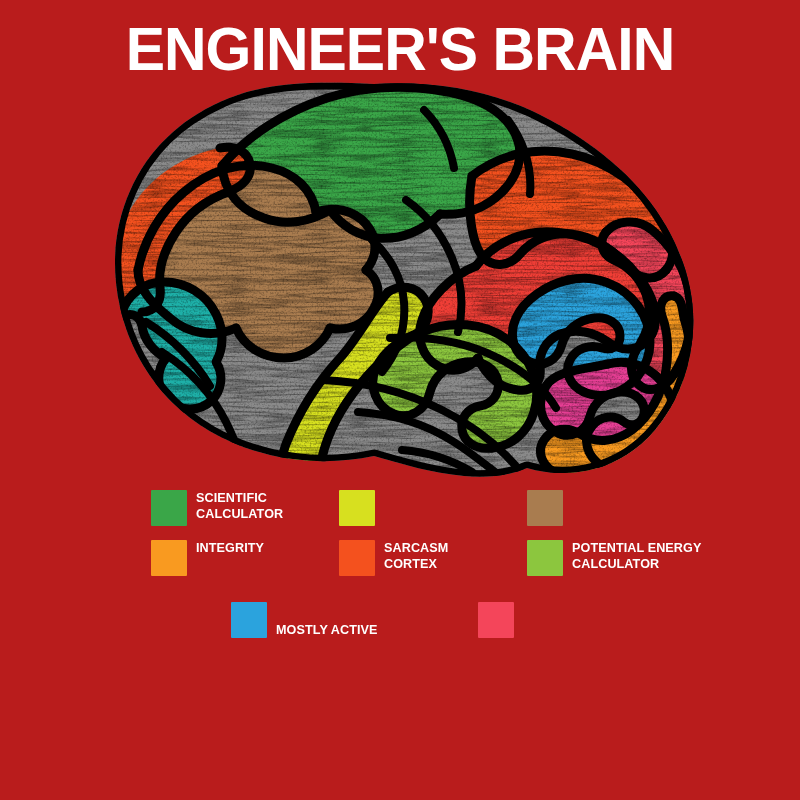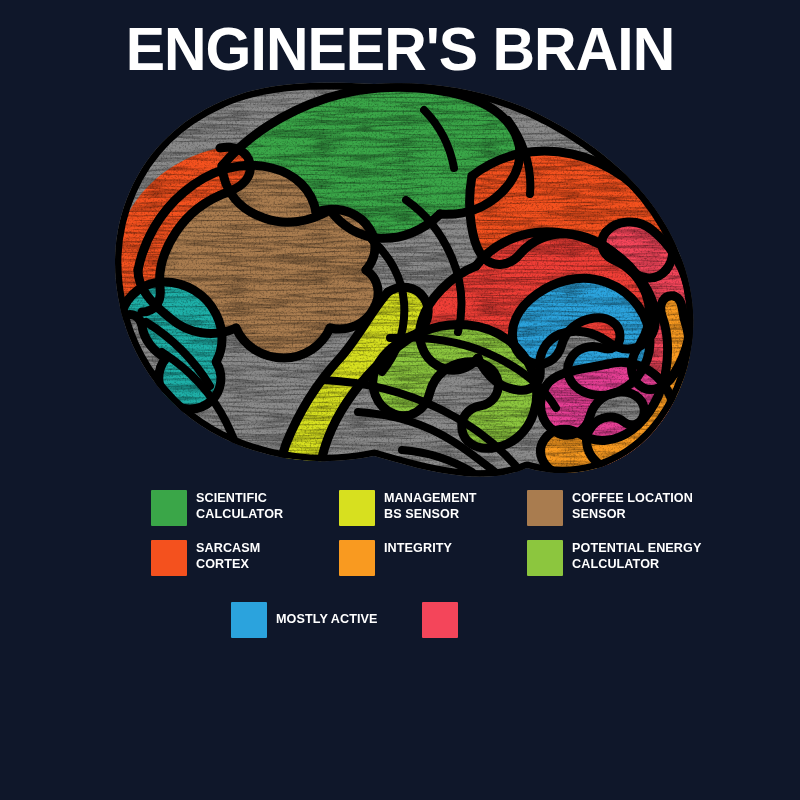--- a/index.html
+++ b/index.html
@@ -12,21 +12,21 @@
     width: 800px;
     height: 800px;
     overflow: hidden;
     font-family: "Liberation Sans", sans-serif;
     -webkit-font-smoothing: antialiased;
   }
   #poster {
     position: relative;
     width: 800px;
     height: 800px;
-    background: #0f172a;
+    background: #b91c1c;
   }
 
   
   #title {
     position: absolute;
     top: 16px;
     left: 0;
     width: 800px;
     text-align: center;
     color: #ffffff;
@@ -89,21 +89,22 @@
     text-transform: uppercase;
     padding-top: 1px;
     max-width: 170px;
   }
   .legend-bottom {
     display: flex;
     margin-top: 12px;
     padding-left: 80px;
   }
   .legend-bottom .legend-item:first-child {
-    width: 191px;
+    width: 247px;
+    align-items: flex-end;
   }
   .legend-bottom .legend-label {
     padding-top: 10px;
   }
 </style>
 </head>
 <body>
 
 <div id="poster">
 
@@ -298,52 +299,44 @@
         <div class="swatch" style="background:#3aa648"></div>
         <div class="legend-label">
           <span>SCIENTIFIC</span><br>
           <span>CALCULATOR</span>
         </div>
       </div>
 
 
       <div class="legend-item">
         <div class="swatch" style="background:#d7e01f"></div>
+      </div>
+
+      <div class="legend-item">
+        <div class="swatch" style="background:#a97c4f"></div>
+      </div>
+
+
+
+      <div class="legend-item">
+        <div class="swatch" style="background:#f99a20"></div>
         <div class="legend-label">
-          <span>MANAGEMENT</span><br>
-          <span>BS SENSOR</span>
+          <span>INTEGRITY</span>
         </div>
       </div>
-
-      <div class="legend-item">
-        <div class="swatch" style="background:#a97c4f"></div>
-        <div class="legend-label">
-          <span>COFFEE LOCATION</span><br>
-          <span>SENSOR</span>
-        </div>
-      </div>
-
-
 
       <div class="legend-item">
         <div class="swatch" style="background:#f4511e"></div>
         <div class="legend-label">
           <span>SARCASM</span><br>
           <span>CORTEX</span>
         </div>
       </div>
 
       <div class="legend-item">
-        <div class="swatch" style="background:#f99a20"></div>
-        <div class="legend-label">
-          <span>INTEGRITY</span>
-        </div>
-      </div>
-
-      <div class="legend-item">
         <div class="swatch" style="background:#8cc63e"></div>
         <div class="legend-label">
           <span>POTENTIAL ENERGY</span><br>
           <span>CALCULATOR</span>
         </div>
       </div>
 
     </div>
 
     <div class="legend-bottom">

